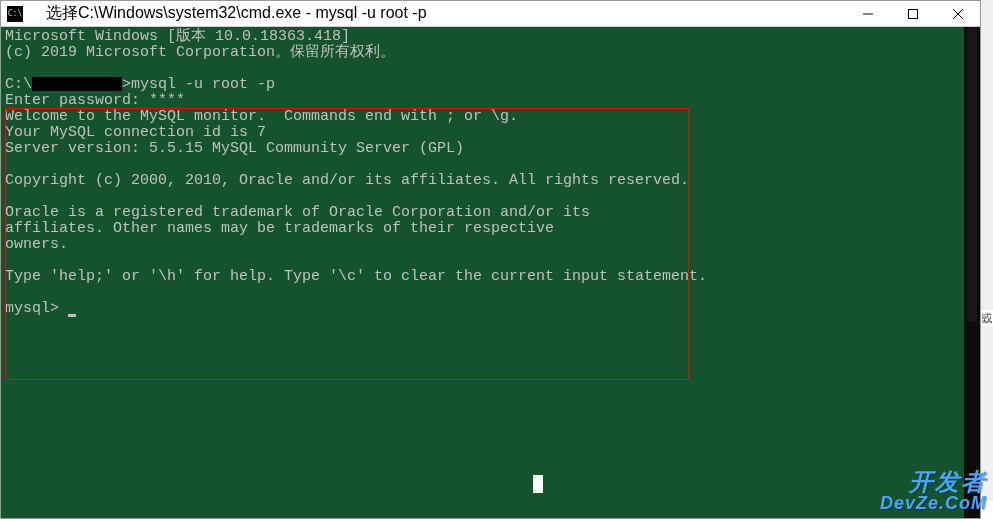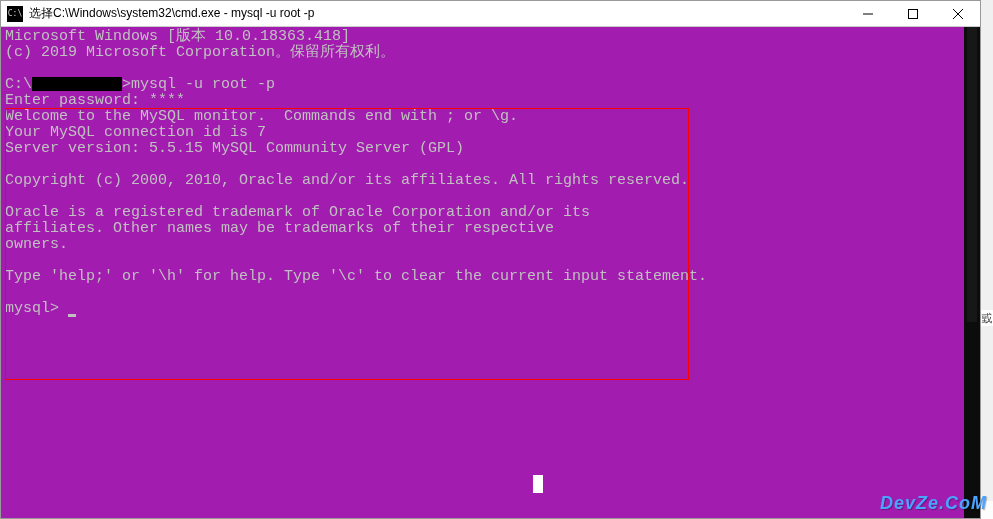--- a/index.html
+++ b/index.html
@@ -37,42 +37,43 @@
       background: #000;
       display: flex;
       align-items: center;
       justify-content: center;
       color: #ccc;
       font-size: 8px;
       font-family: monospace;
     }
     .titlebar-text {
       flex: 1;
-      font-size: 12px;
+      font-size: 16px;
       color: #000;
       white-space: nowrap;
       overflow: hidden;
+      margin-left: 17px;
     }
     .titlebar-controls {
       display: flex;
     }
     .ctrl-btn {
       width: 45px;
       height: 26px;
       display: flex;
       align-items: center;
       justify-content: center;
       color: #000;
       font-size: 11px;
       cursor: pointer;
     }
     .ctrl-btn svg { width: 10px; height: 10px; }
     .terminal-area {
       flex: 1;
-      background: #a21caf;
+      background: #14532d;
       position: relative;
       overflow: hidden;
     }
     .terminal-content {
       padding: 2px 4px;
       font-family: "NSimSun", "SimSun", "Courier New", monospace;
       font-size: 15px;
       line-height: 16px;
       color: #c0c0c0;
       white-space: pre;
@@ -222,14 +223,15 @@
       <div class="scrollbar-thumb"></div>
     </div>
   </div>
 </div>
 
 <div class="side-sliver">
   <span>戜</span>
 </div>
 
 <div class="watermark">
+  <div class="line1">开发者</div>
   <div class="line2">DevZe.CoM</div>
 </div>
 
 </body></html>

